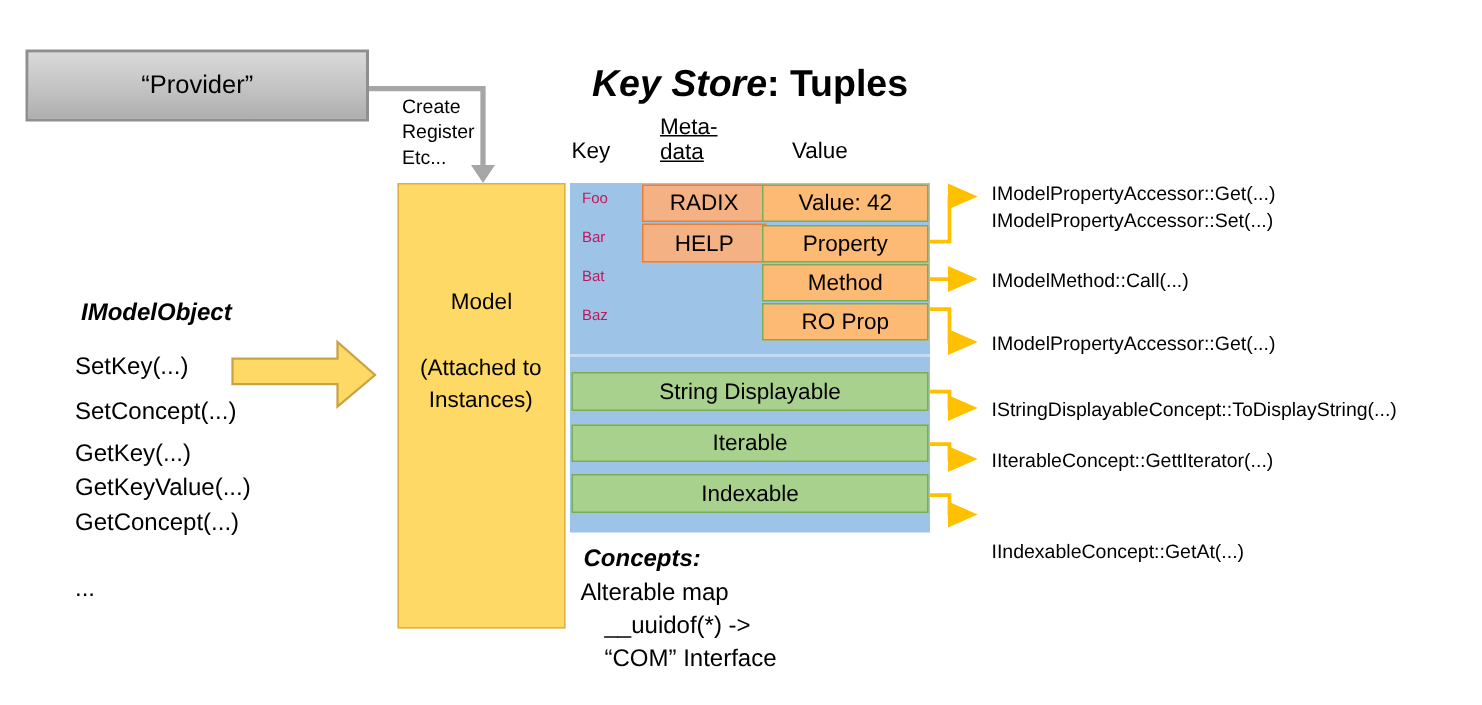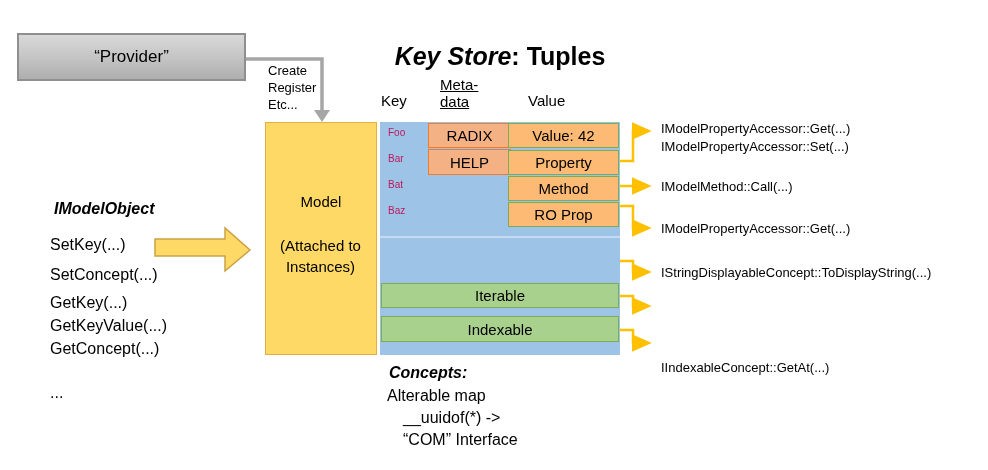--- a/index.html
+++ b/index.html
@@ -21,21 +21,21 @@
   .create-note span{display:block;}
 
   .title{left:330px;top:42px;width:340px;text-align:center;font-size:25px;font-weight:bold;white-space:nowrap;}
   .title .t-em{font-style:italic;}
 
   .colhead{font-size:15px;}
   .meta-head{line-height:17px;}
   .meta-head span{display:block;}
 
   .model-box{
-    left:265px;top:122px;width:112px;height:233px;
+    left:265px;top:122px;width:112px;height:297px;
     background:#ffd966;border:1.5px solid #e2af41;box-sizing:border-box;
     font-size:15px;text-align:center;
   }
   .model-title{position:absolute;left:0;top:70px;width:100%;}
   .model-sub{position:absolute;left:4px;top:112px;width:101px;line-height:21px;}
 
   .blue-panel{left:380px;top:122px;width:240px;height:233px;background:#9dc3e6;}
   .blue-seam{left:380px;top:236px;width:240px;height:2px;background:#c6dbf2;}
   .key-label{color:#be185d;font-size:10px;left:388px;}
 
@@ -121,36 +121,38 @@
   <div class="abs key-label" style="top:205px;">Baz</div>
 
   <div class="abs meta-box" style="top:123px;">RADIX</div>
   <div class="abs meta-box" style="top:149px;height:26px;">HELP</div>
 
   <div class="abs value-box" style="top:123px;">Value: 42</div>
   <div class="abs value-box" style="top:150px;">Property</div>
   <div class="abs value-box" style="top:176px;">Method</div>
   <div class="abs value-box" style="top:202px;">RO Prop</div>
 
+  <div class="abs concept-bar" style="top:248px;height:26px;">String Displayable</div>
   <div class="abs concept-bar" style="top:283px;height:25px;">Iterable</div>
   <div class="abs concept-bar" style="top:316px;height:26px;">Indexable</div>
 
   <div class="abs imodel-heading">IModelObject</div>
   <div class="abs method-item" style="top:236px;">SetKey(...)</div>
   <div class="abs method-item" style="top:266px;">SetConcept(...)</div>
   <div class="abs method-item" style="top:294px;">GetKey(...)</div>
   <div class="abs method-item" style="top:317px;">GetKeyValue(...)</div>
   <div class="abs method-item" style="top:340px;">GetConcept(...)</div>
   <div class="abs method-item" style="top:384px;">...</div>
 
   <div class="abs annotation" style="top:121px;">IModelPropertyAccessor::Get(...)</div>
   <div class="abs annotation" style="top:139px;">IModelPropertyAccessor::Set(...)</div>
   <div class="abs annotation" style="top:179px;">IModelMethod::Call(...)</div>
   <div class="abs annotation" style="top:221px;">IModelPropertyAccessor::Get(...)</div>
   <div class="abs annotation" style="top:265px;">IStringDisplayableConcept::ToDisplayString(...)</div>
+  <div class="abs annotation" style="top:299px;">IIterableConcept::GettIterator(...)</div>
   <div class="abs annotation" style="top:337px;margin-top:23px;">IIndexableConcept::GetAt(...)</div>
 
   <div class="abs concepts-heading">Concepts:</div>
   <div class="abs note-line" style="left:387px;top:387px;">Alterable map</div>
   <div class="abs note-line" style="left:403px;top:409px;">__uuidof(*) -&gt;</div>
   <div class="abs note-line" style="left:403px;top:431px;">“COM” Interface</div>
 
 </div>
 
 </body></html>

